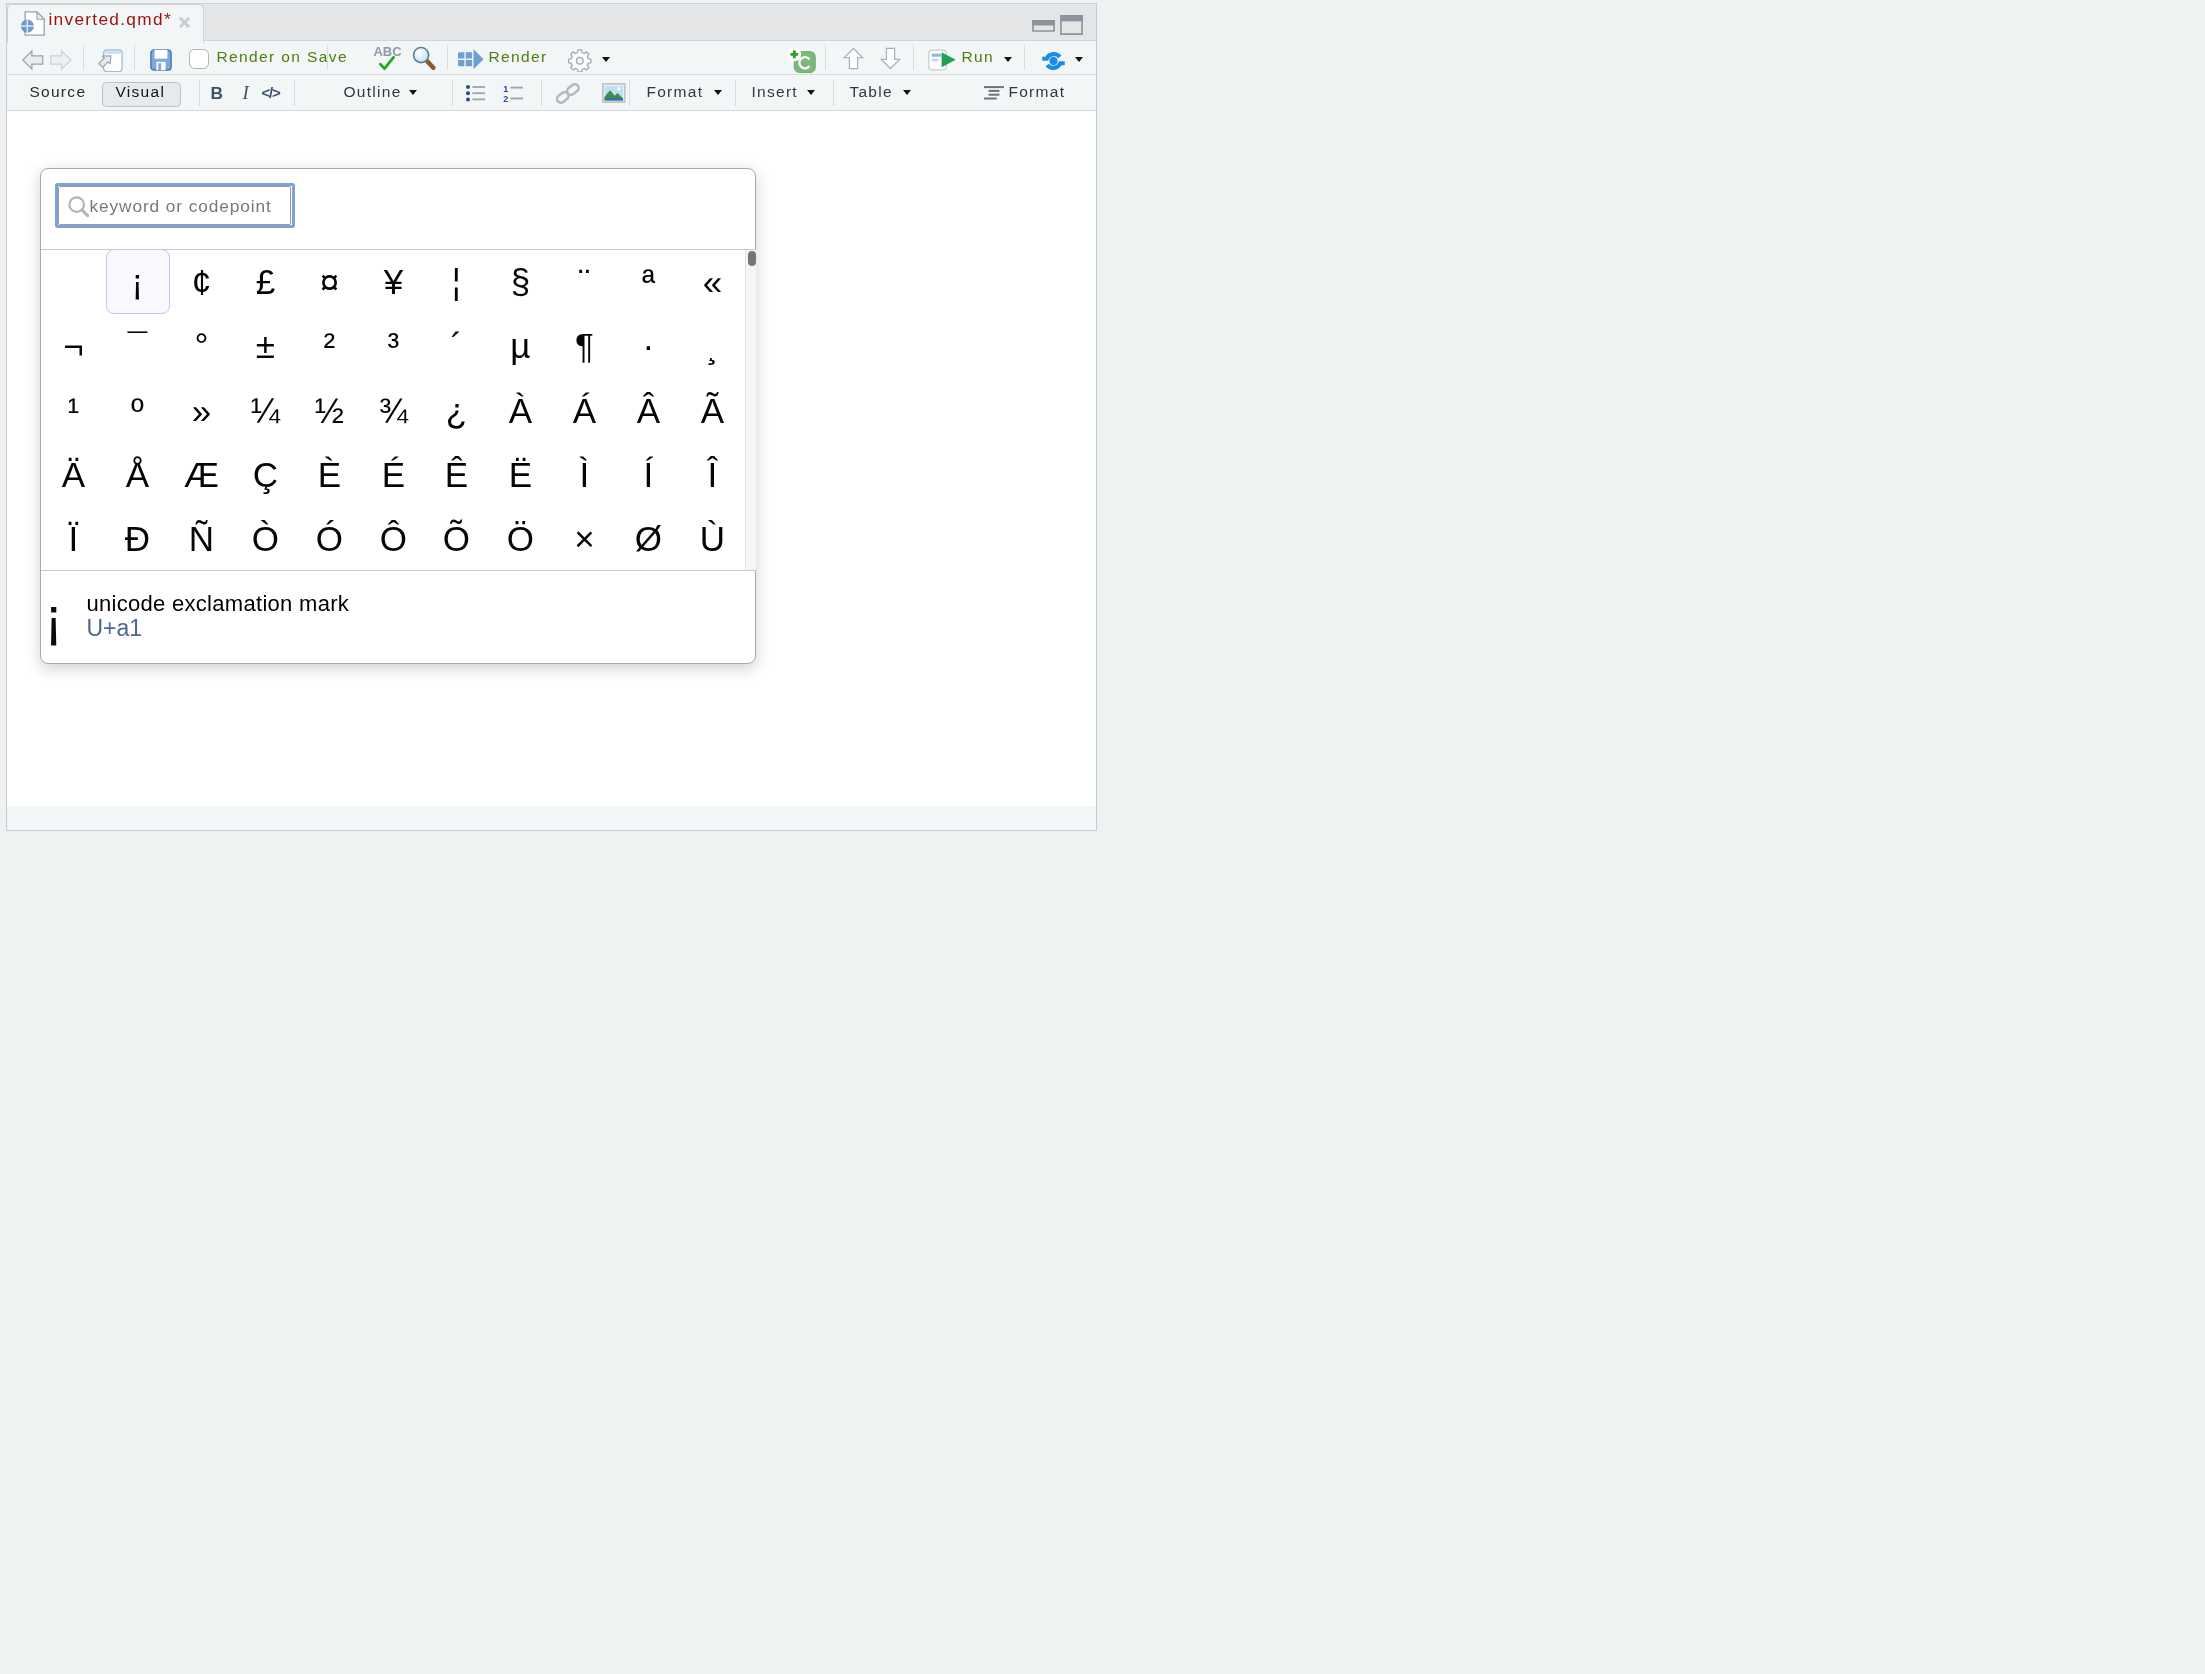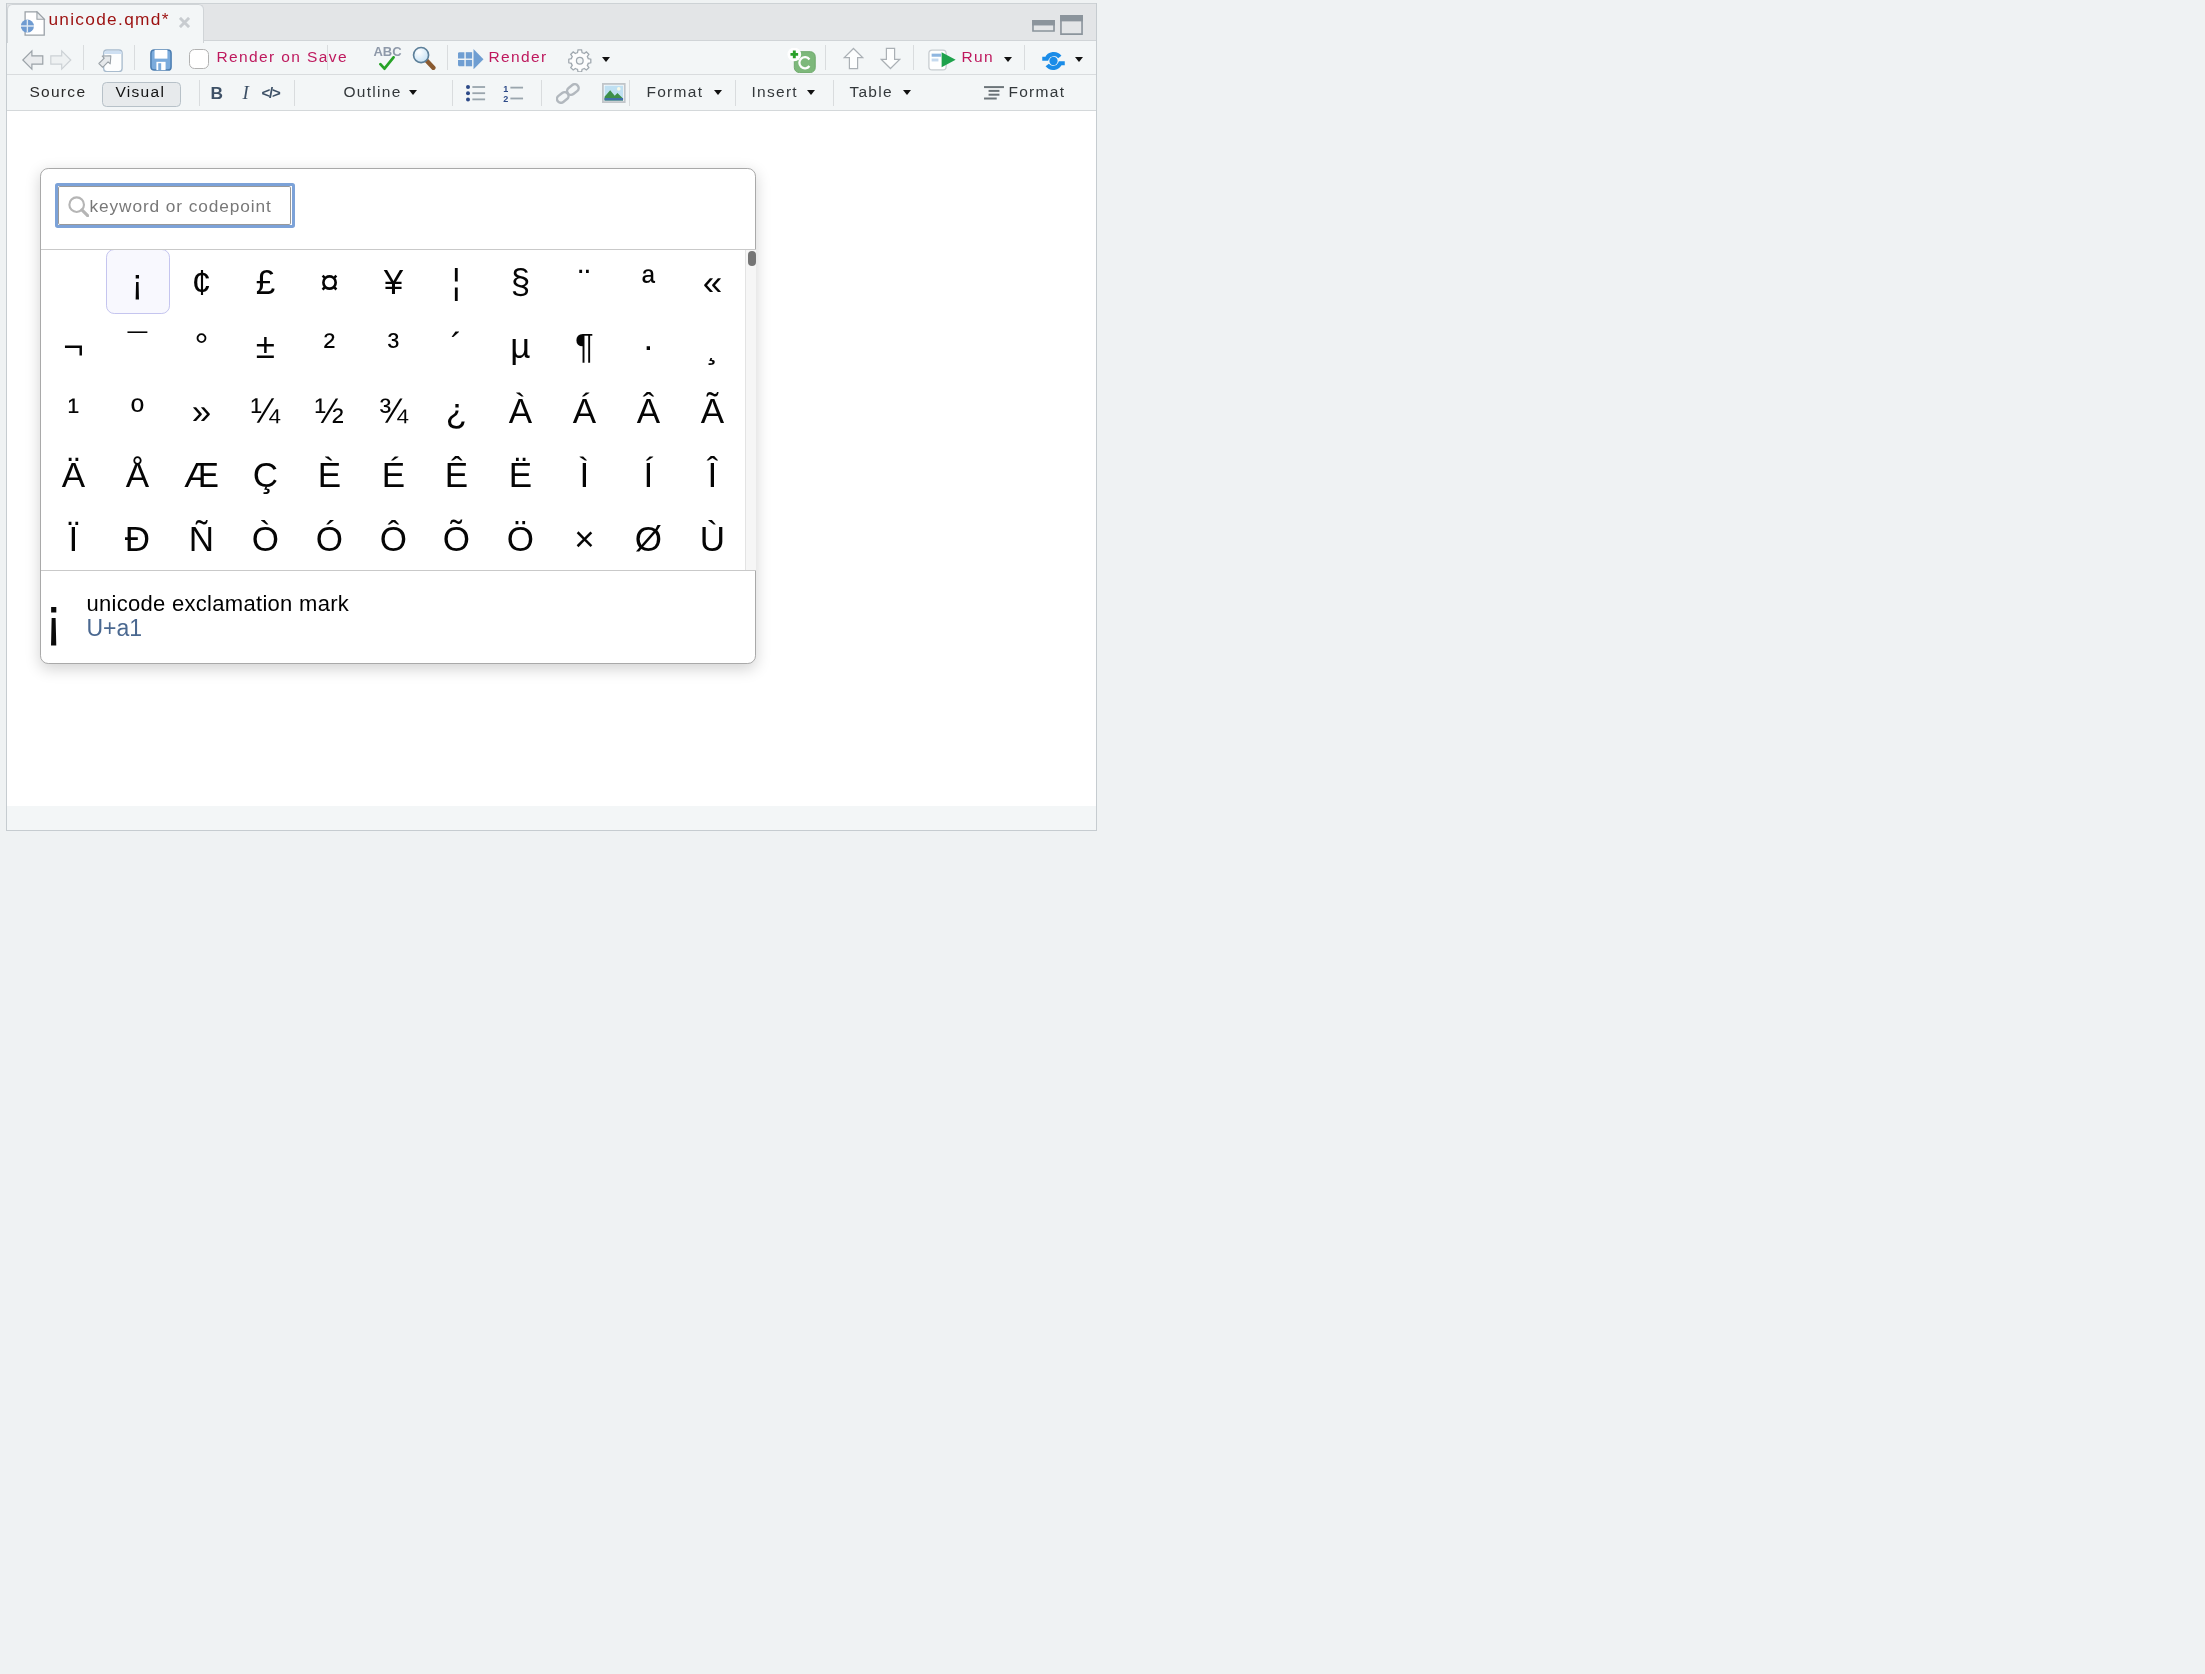--- a/index.html
+++ b/index.html
@@ -7,41 +7,41 @@
 *{box-sizing:border-box;}
 .abs{position:absolute;}
 #pane{position:absolute;left:6.4px;top:2.7px;width:1091px;height:828px;background:#f3f6f7;border:0.9px solid #c6ccd0;border-top:none;}
 #tabstrip{position:absolute;left:0;top:0;width:1089px;height:38px;background:#e3e5e7;border-top:0.9px solid #cdd2d5;border-bottom:0.9px solid #d0d4d7;}
 #tab{position:absolute;left:0;top:0;width:197px;height:39px;background:#f3f6f7;border:0.9px solid #d0d4d7;border-bottom:none;border-radius:5.5px 5.5px 0 0;z-index:3;}
 #tabtext{position:absolute;left:40px;top:4.1px;font-size:17.3px;letter-spacing:1.3px;color:#9c1010;}
 #row1{position:absolute;left:0;top:38px;width:1089px;height:34px;background:#f3f6f7;border-bottom:0.9px solid #d9dcde;}
 #row2{position:absolute;left:0;top:72px;width:1089px;height:36px;background:#f3f6f7;border-bottom:0.9px solid #d4d8da;}
 .sep1{position:absolute;top:4.5px;width:0.9px;height:24.5px;background:#d9dcde;}
 .sep2{position:absolute;top:5.5px;width:0.9px;height:25.5px;background:#d9dcde;}
-.lbl{position:absolute;font-size:15.5px;letter-spacing:1.4px;color:#be185d;white-space:nowrap;}
+.lbl{position:absolute;font-size:15.5px;letter-spacing:1.4px;color:#4d7c0f;white-space:nowrap;}
 .lbl2{position:absolute;font-size:15.5px;letter-spacing:1.3px;color:#33383b;white-space:nowrap;}
 .caret{position:absolute;width:0;height:0;border-left:4.5px solid transparent;border-right:4.5px solid transparent;border-top:5px solid #111;}
 #content{position:absolute;left:0;top:108px;width:1089px;height:695px;background:#fff;}
 #statusbar{position:absolute;left:0;top:803px;width:1089px;height:25.5px;background:#eef1f2;border-top:0.9px solid #c9ced1;}
 #dialog{position:absolute;left:33px;top:57px;width:716px;height:496px;background:#fff;border:0.9px solid #a9a9a9;border-radius:8.2px;box-shadow:0 4.5px 14.5px rgba(0,0,0,0.18);}
 .updown{position:absolute;width:0;height:0;border-left:5.5px solid transparent;border-right:5.5px solid transparent;}
 .cellglyph{position:absolute;width:64px;height:64px;text-align:center;line-height:64px;font-size:35px;color:#050505;}
 </style>
 </head>
 <body>
 <div id="pane">
   <div id="tabstrip">
       <div id="tab">
      <svg class="abs" style="left:12.7px;top:6.4px" width="25.5" height="25.5" viewBox="0 0 28 28">
        <path d="M4.5 1 h13 l8 8 v17.5 h-21 z" fill="#fff" stroke="#9aa1a7" stroke-width="1.4"></path>
        <path d="M17.5 1 l8 8 h-8 z" fill="#e8ebed" stroke="#9aa1a7" stroke-width="1.2"></path>
        <circle cx="7" cy="16.5" r="7.2" fill="#6f9bd1"></circle>
        <path d="M7 9.3 v14.4 M-0.2 16.5 h14.4" stroke="#dde8f2" stroke-width="1.5" fill="none"></path>
      </svg>
-     <span id="tabtext">unicode.qmd*</span>
+     <span id="tabtext">inverted.qmd*</span>
      <svg class="abs" style="left:171px;top:12.7px" width="11" height="11" viewBox="0 0 12 12">
        <path d="M1 1 L11 11 M11 1 L1 11" stroke="#c8ccd0" stroke-width="3.2"></path>
      </svg>
   </div>
     </div>
 
   <div id="row1">
 
     <svg class="abs" style="left:13.6px;top:8.2px" width="23.6" height="22" viewBox="0 0 26 24">
       <path d="M12 2 L2 12 L12 22 L12 16.5 L24 16.5 L24 7.5 L12 7.5 Z" fill="#e9ebed" stroke="#9aa1a7" stroke-width="1.3"></path>

